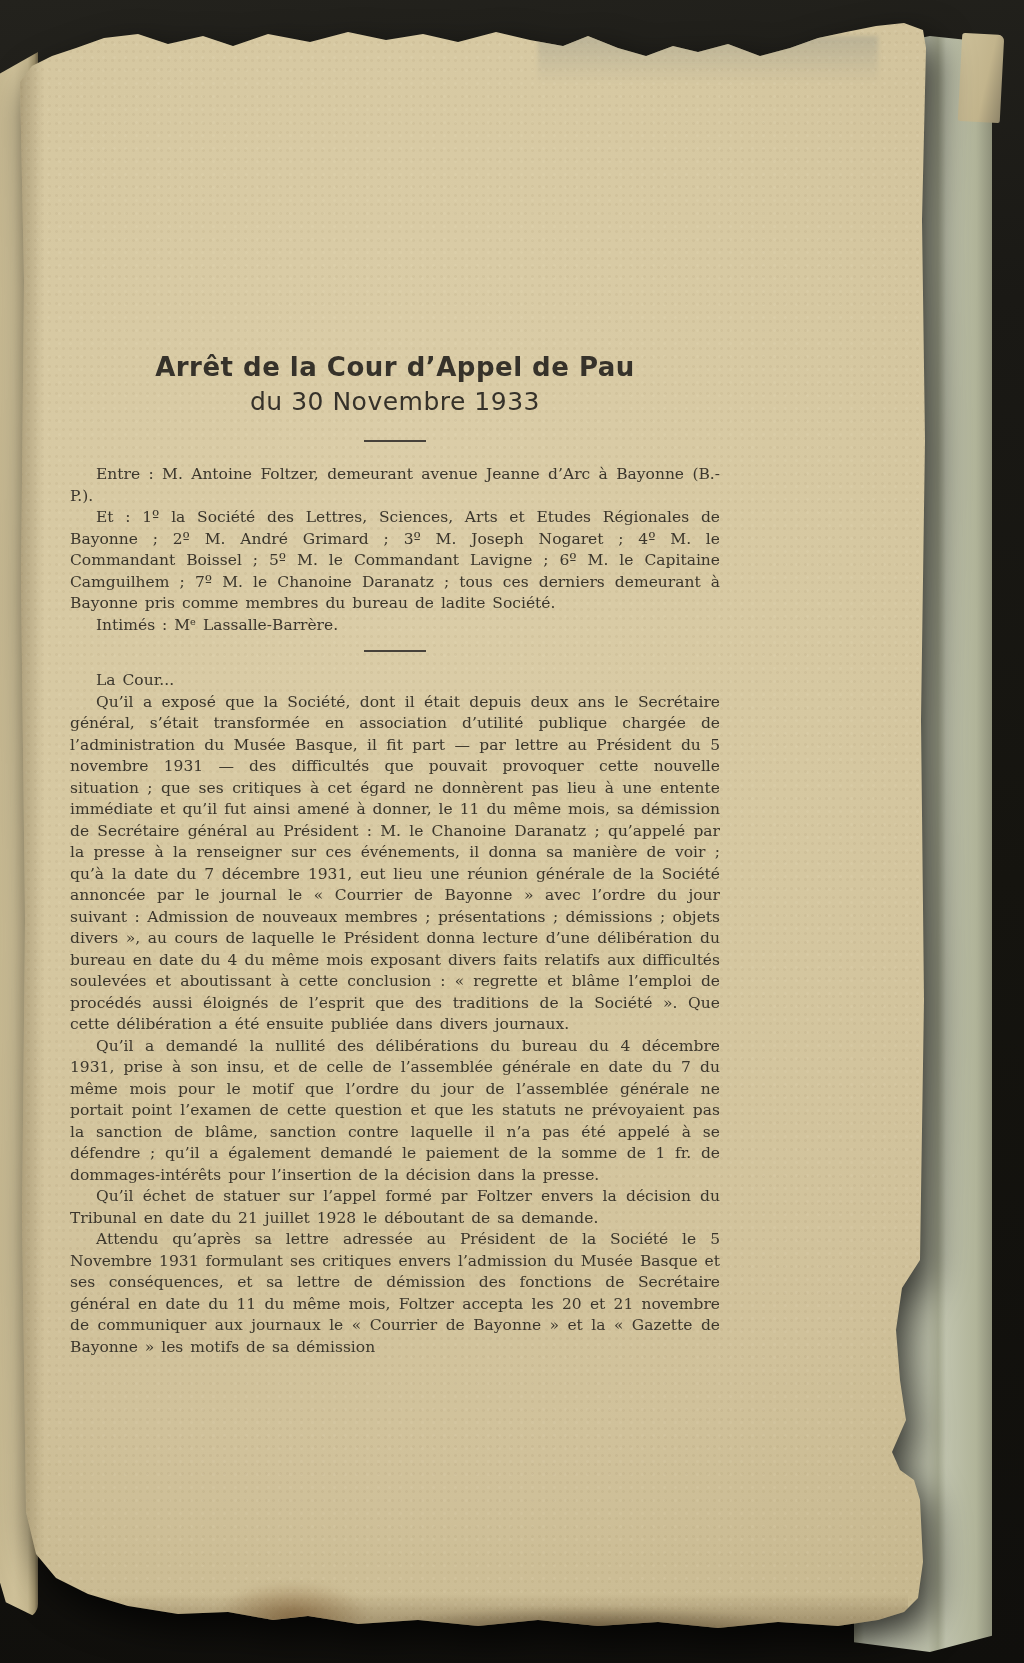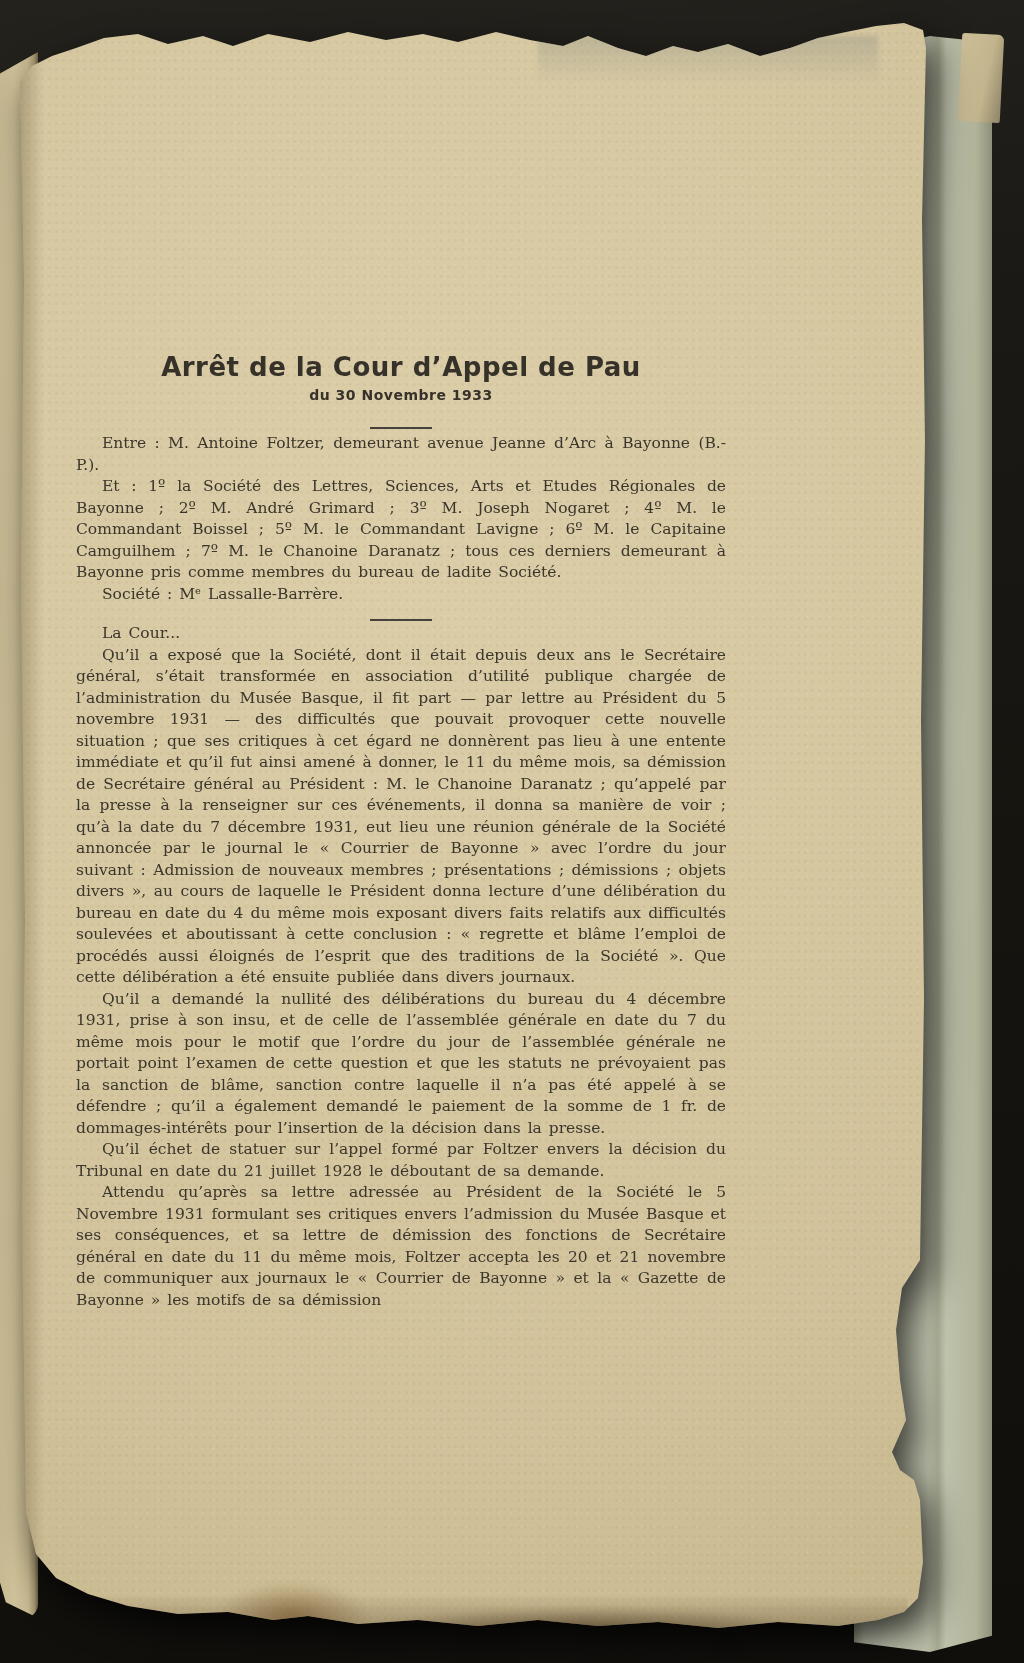--- a/index.html
+++ b/index.html
@@ -79,41 +79,41 @@
   .edge-smudge {
     position:absolute; left:360px; top:1588px; width:420px; height:26px;
     background: radial-gradient(ellipse at 50% 90%, rgba(45,30,12,.55), rgba(45,30,12,0) 75%);
     filter: blur(2px);
   }
   .bottom-shade {
     position:absolute; left:30px; top:1574px; width:860px; height:40px;
     background: linear-gradient(180deg, rgba(80,58,28,0) 0%, rgba(70,50,24,.28) 70%, rgba(60,42,20,.38) 100%);
   }
 
-  .content { position:absolute; left:58px; top:0; width:650px; color:#3a352b; }
+  .content { position:absolute; left:52px; top:0; width:650px; color:#3a352b; }
   .doc-title {
     margin:332px 0 0; text-align:center;
     font-family:"DejaVu Sans", sans-serif; font-weight:bold;
     font-size:26px; letter-spacing:.5px; color:#36322a;
   }
   .doc-subtitle {
     margin:5px 0 0; text-align:center;
-    font-family:"DejaVu Sans", sans-serif; font-weight:bold;
-    font-size:14px; letter-spacing:.5px; color:#36322a;
+    font-family:"DejaVu Sans", sans-serif; font-weight:normal;
+    font-size:25px; letter-spacing:.5px; color:#36322a;
   }
   .rule {
     width:62px; border:none; border-top:2px solid #46413a; margin:24px auto 0;
   }
   .content p {
     margin:0; font-size:15.5px; line-height:21.5px;
     text-align:justify; text-indent:26px; word-spacing:2px; color:#3b362c;
   }
-  p.first-after-rule { margin-top:4px; }
+  p.first-after-rule { margin-top:22px; }
   hr.rule-mid { margin:14px auto 0; }
-  p.court-open { margin-top:2px; }
+  p.court-open { margin-top:18px; }
 </style>
 </head>
 <body>
 
 <div class="scan">
 
   <div class="under-page"></div>
   <div class="under-corner"></div>
   <div class="left-page"></div>
 
@@ -127,21 +127,21 @@
       <div class="bottom-shade"></div>
 
       <div class="content">
         <h1 class="doc-title">Arrêt de la Cour d’Appel de Pau</h1>
         <h2 class="doc-subtitle">du 30 Novembre 1933</h2>
 
         <hr class="rule">
 
         <p class="first-after-rule">Entre : M. Antoine Foltzer, demeurant avenue Jeanne d’Arc à Bayonne (B.-P.).</p>
         <p>Et : 1º la Société des Lettres, Sciences, Arts et Etudes Régionales de Bayonne ; 2º M. André Grimard ; 3º M. Joseph Nogaret ; 4º M. le Commandant Boissel ; 5º M. le Commandant Lavigne ; 6º M. le Capitaine Camguilhem ; 7º M. le Chanoine Daranatz ; tous ces derniers demeurant à Bayonne pris comme membres du bureau de ladite Société.</p>
-        <p>Société : Mᵉ Lassalle-Barrère.</p>
+        <p>Intimés : Mᵉ Lassalle-Barrère.</p>
 
         <hr class="rule rule-mid">
 
         <p class="court-open">La Cour...</p>
         <p>Qu’il a exposé que la Société, dont il était depuis deux ans le Secrétaire général, s’était transformée en association d’utilité publique chargée de l’administration du Musée Basque, il fit part — par lettre au Président du 5 novembre 1931 — des difficultés que pouvait provoquer cette nouvelle situation ; que ses critiques à cet égard ne donnèrent pas lieu à une entente immédiate et qu’il fut ainsi amené à donner, le 11 du même mois, sa démission de Secrétaire général au Président : M. le Chanoine Daranatz ; qu’appelé par la presse à la renseigner sur ces événements, il donna sa manière de voir ; qu’à la date du 7 décembre 1931, eut lieu une réunion générale de la Société annoncée par le journal le « Courrier de Bayonne » avec l’ordre du jour suivant : Admission de nouveaux membres ; présentations ; démissions ; objets divers », au cours de laquelle le Président donna lecture d’une délibération du bureau en date du 4 du même mois exposant divers faits relatifs aux difficultés soulevées et aboutissant à cette conclusion : « regrette et blâme l’emploi de procédés aussi éloignés de l’esprit que des traditions de la Société ». Que cette délibération a été ensuite publiée dans divers journaux.</p>
         <p>Qu’il a demandé la nullité des délibérations du bureau du 4 décembre 1931, prise à son insu, et de celle de l’assemblée générale en date du 7 du même mois pour le motif que l’ordre du jour de l’assemblée générale ne portait point l’examen de cette question et que les statuts ne prévoyaient pas la sanction de blâme, sanction contre laquelle il n’a pas été appelé à se défendre ; qu’il a également demandé le paiement de la somme de 1 fr. de dommages-intérêts pour l’insertion de la décision dans la presse.</p>
         <p>Qu’il échet de statuer sur l’appel formé par Foltzer envers la décision du Tribunal en date du 21 juillet 1928 le déboutant de sa demande.</p>
         <p>Attendu qu’après sa lettre adressée au Président de la Société le 5 Novembre 1931 formulant ses critiques envers l’admission du Musée Basque et ses conséquences, et sa lettre de démission des fonctions de Secrétaire général en date du 11 du même mois, Foltzer accepta les 20 et 21 novembre de communiquer aux journaux le « Courrier de Bayonne » et la « Gazette de Bayonne » les motifs de sa démission</p>
       </div>
     </div>

